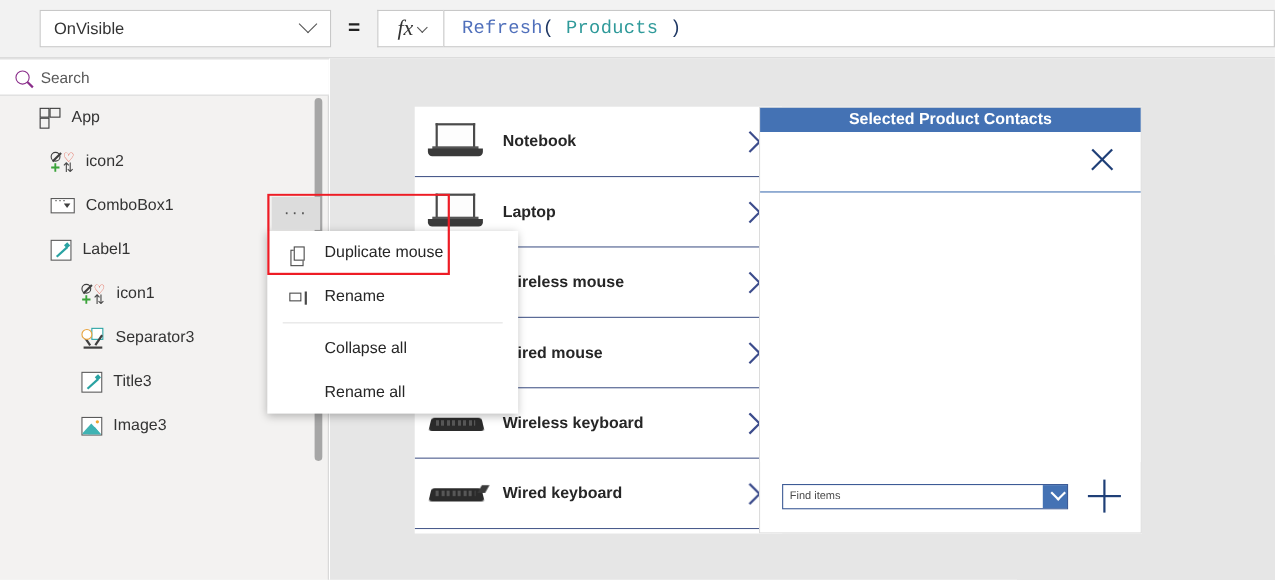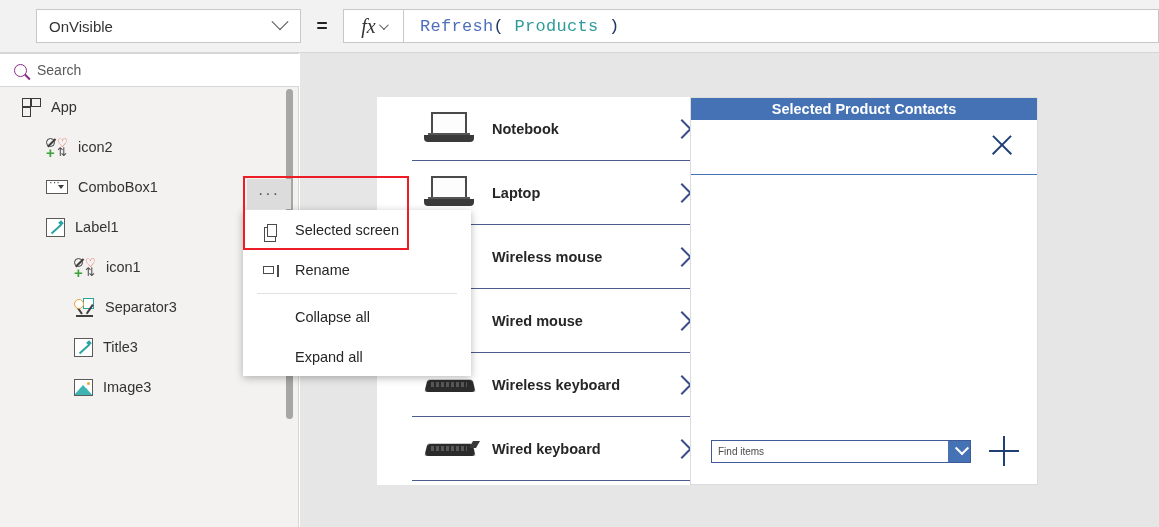--- a/index.html
+++ b/index.html
@@ -279,21 +279,20 @@
     position: absolute; left: 77px; top: 44px;
     width: 334px; height: 388px;
     background: #ffffff;
     overflow: hidden;
   }
   .g-item {
     height: 64px; position: relative;
     display: flex; align-items: center;
     border-bottom: 1px solid #4a5b8c;
     cursor: pointer;
-    margin-left: 35px;
   }
   .g-thumb {
     width: 56px; height: 44px;
     margin-left: 10px; margin-right: 14px;
     position: relative; flex: 0 0 auto;
   }
   
   .lap-scr {
     position: absolute; left: 9px; top: 5px;
     width: 36px; height: 23px;
@@ -506,21 +505,21 @@
 <div class="tree-pane">
 
 
   <div class="search-row">
     <span class="mag"></span>
     <span class="search-ph">Search</span>
   </div>
 
   <div class="tree-list">
 
-    <div class="tree-row" style="padding-left:22px">
+    <div class="tree-row" style="padding-left:36px">
       <span class="tree-icon i-app">
           <b></b>
           <b></b>
           <b></b>
         </span>
       <span>App</span>
     </div>
 
 
     <div class="tree-row" style="padding-left:46px">
@@ -677,30 +676,30 @@
   </div>
 </div>
 
 <div class="ellipsis-btn">···</div>
 
 <div class="ctx-menu">
   <div class="ctx-item">
     <span class="ctx-ico">
         <i class="ico-dup"></i>
       </span>
-    <span>Selected screen</span>
+    <span>Duplicate mouse</span>
   </div>
   <div class="ctx-item">
     <span class="ctx-ico">
         <i class="ico-ren"></i>
       </span>
     <span>Rename</span>
   </div>
   <div class="ctx-sep"></div>
   <div class="ctx-item plain">
     <span>Collapse all</span>
   </div>
   <div class="ctx-item plain">
-    <span>Expand all</span>
+    <span>Rename all</span>
   </div>
 </div>
 
 <div class="red-box"></div>
 
 </body></html>

